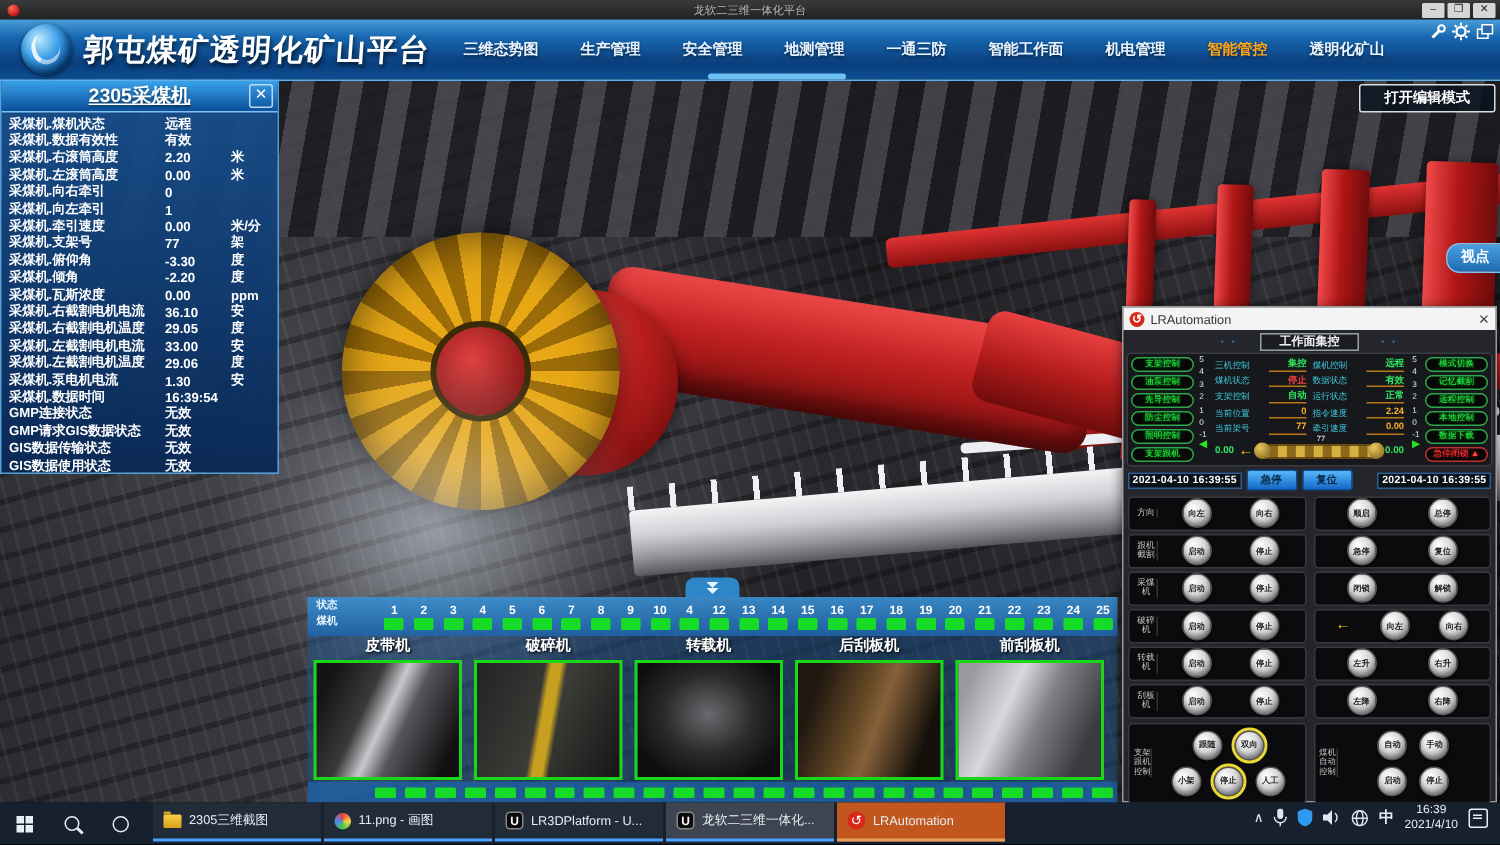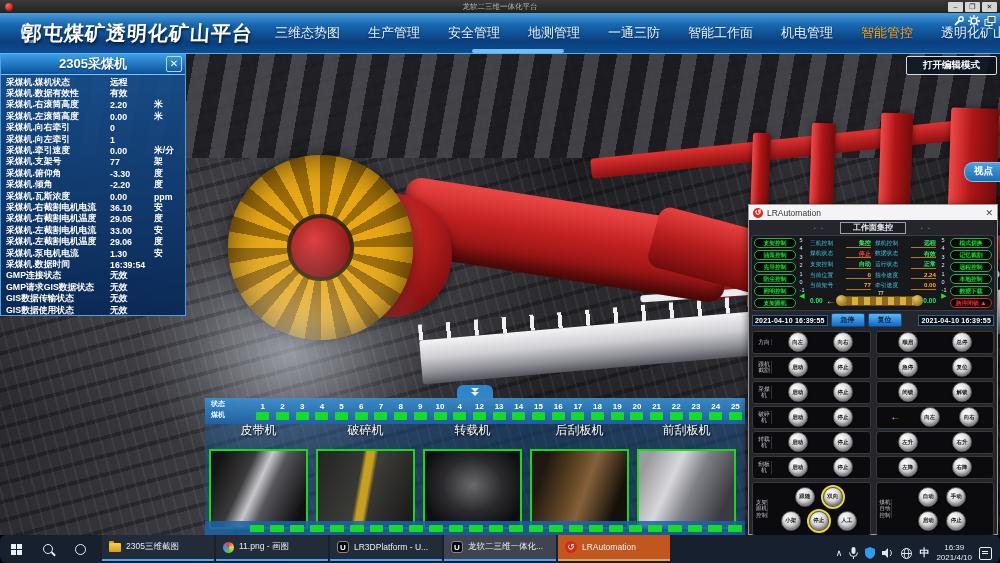--- a/index.html
+++ b/index.html
@@ -20,21 +20,21 @@
     border-bottom:1px solid #5db0ea;display:flex;align-items:center;}
   .logo-icon{width:34px;height:34px;margin:0 8px 0 14px;border-radius:50%;
     background:radial-gradient(circle at 35% 30%,#bfeaff 0%,#3ea0e8 40%,#0b5aa8 72%,#063a78 100%);
     box-shadow:0 1px 3px rgba(0,0,0,.6), inset -2px -3px 6px rgba(0,0,0,.45);position:relative;}
   .logo-icon::after{content:"";position:absolute;left:7px;top:6px;width:16px;height:18px;
     border-left:3px solid rgba(255,255,255,.85);border-bottom:3px solid rgba(255,255,255,.55);
     border-radius:60% 0 60% 60%;transform:rotate(-18deg);}
   .logo-title{font-size:20px;font-weight:bold;color:#fff;letter-spacing:1px;transform:skewX(-4deg);
     text-shadow:1px 2px 3px rgba(0,0,0,.65);white-space:nowrap;margin-right:18px;}
   #nav-menu{display:flex;gap:28px;align-items:center;margin-left:4px;}
-  .nav-item{font-size:13px;font-weight:normal;color:#eaf4ff;text-shadow:0 1px 2px rgba(0,0,0,.5);
+  .nav-item{font-size:10px;font-weight:bold;color:#eaf4ff;text-shadow:0 1px 2px rgba(0,0,0,.5);
     white-space:nowrap;cursor:pointer;}
   .nav-item.active{color:#ffa318;}
   .nav-sliver{position:absolute;left:472px;top:36px;width:92px;height:4px;background:#6cc0f4;border-radius:2px;}
   .corner-icons{position:absolute;right:4px;top:15px;display:flex;gap:4px;z-index:9;align-items:center;}
   .edit-btn{position:absolute;right:3px;top:56px;z-index:9;padding:2px 16px;font-size:9.5px;font-weight:bold;
     color:#fff;background:rgba(8,18,32,.82);border:1px solid #dcdcdc;border-radius:2px;}
 
   
   #scene{position:absolute;left:0;top:53px;width:1000px;height:482px;overflow:hidden;
     background:radial-gradient(ellipse at 30% 50%,rgba(150,150,160,.22),transparent 45%),
@@ -75,21 +75,21 @@
     background:radial-gradient(circle at 40% 35%,#e04040,#6a0808);}
   .spray{position:absolute;left:140px;top:180px;width:300px;height:240px;
     background:radial-gradient(ellipse,rgba(232,238,248,.5),rgba(232,238,248,.12) 45%,transparent 70%);}
 
   
   #left-panel{position:absolute;left:0;top:53px;width:186px;height:263px;z-index:6;
     background:linear-gradient(180deg,rgba(24,80,142,.95),rgba(8,40,86,.95));
     border:1px solid #4fa0e0;box-sizing:border-box;}
   .lp-head{height:20px;background:linear-gradient(#39a2ea,#0b4f9a);display:flex;align-items:center;
     justify-content:center;position:relative;border-bottom:1px solid #7ec4f2;}
-  .lp-title{font-size:13px;font-weight:bold;color:#fff;text-shadow:0 1px 2px rgba(0,0,0,.5);}
+  .lp-title{font-size:13px;font-weight:bold;color:#fff;text-shadow:0 1px 2px rgba(0,0,0,.5);text-decoration:underline;}
   .lp-close{position:absolute;right:3px;top:2px;width:14px;height:14px;font-size:10px;line-height:14px;
     text-align:center;color:#fff;border:1px solid #bcd8f0;border-radius:2px;}
   #lp-rows{padding:2px 4px 0 5px;}
   .lp-row{display:flex;height:11.4px;align-items:center;color:#fff;font-weight:bold;}
   .lp-l{width:104px;font-size:8.8px;white-space:nowrap;overflow:hidden;}
   .lp-v{width:44px;font-size:8.8px;}
   .lp-u{flex:1;font-size:8.8px;}
 
   
   #viewpoint{position:absolute;right:0;top:162px;z-index:6;padding:2px 7px 3px 9px;
@@ -167,34 +167,34 @@
   .strip{position:absolute;left:0;top:13px;width:540px;height:26px;display:flex;
     background:linear-gradient(rgba(58,143,208,.92),rgba(30,99,168,.92));}
   .strip-labels{width:42px;font-size:7px;color:#e8f4ff;padding:1px 0 0 6px;line-height:1.5;font-weight:bold;}
   #numrow{flex:1;display:flex;}
   .numcol{flex:1;display:flex;flex-direction:column;align-items:center;justify-content:center;}
   .numcol .n{font-size:8px;color:#fff;font-weight:bold;line-height:1;}
   .numcol .sq{width:13px;height:8px;background:#16dc28;margin-top:1px;border-radius:1px;}
   .cam-area{position:absolute;left:0;top:39px;width:540px;height:97px;background:rgba(28,88,150,.45);}
   #cam-row{display:flex;gap:6px;padding:0 3px;}
   .cam{width:101px;display:flex;flex-direction:column;align-items:center;}
-  .cam-label{font-size:12px;color:#fff;text-shadow:1px 1px 2px #000;height:25px;line-height:13px;}
+  .cam-label{font-size:10px;color:#fff;text-shadow:1px 1px 2px #000;height:16px;line-height:13px;font-weight:bold;}
   .cam-img{width:99px;height:80px;border:2px solid #18d818;box-sizing:border-box;}
   .cam:nth-child(1) .cam-img{background:linear-gradient(115deg,#141414 10%,#3a3a3c 35%,#c8c8cc 48%,#55555a 60%,#101012 90%);}
   .cam:nth-child(2) .cam-img{background:linear-gradient(100deg,rgba(0,0,0,0) 42%,#c8a020 46%,#c8a020 52%,rgba(0,0,0,0) 56%),linear-gradient(115deg,#232323,#3c3c38 50%,#161616);}
   .cam:nth-child(3) .cam-img{background:radial-gradient(ellipse at 50% 45%,#6a6a6e 0%,#2a2a2c 45%,#0e0e10 80%);}
   .cam:nth-child(4) .cam-img{background:linear-gradient(110deg,#201810 15%,#6a4c28 45%,#86613a 55%,#14100a 85%);}
   .cam:nth-child(5) .cam-img{background:linear-gradient(115deg,#9a9aa0 10%,#d8d8dc 35%,#808088 55%,#3a3a40 85%);}
   .strip2{position:absolute;left:0;top:136px;width:540px;height:14px;display:flex;align-items:center;
     background:rgba(30,99,168,.85);padding-left:42px;box-sizing:border-box;}
   .sq2{flex:1;height:7px;background:#16dc28;margin:0 3px;border-radius:1px;}
 
   
   #taskbar{position:absolute;left:0;top:535px;width:1000px;height:28px;background:#17202e;z-index:9;
-    display:flex;align-items:flex-end;border-radius:6px;}
+    display:flex;align-items:flex-start;}
   .tb-sys{width:32px;height:28px;display:flex;align-items:center;justify-content:center;}
   .win{display:grid;grid-template-columns:5px 5px;grid-gap:1px;}
   .win span{width:5px;height:5px;background:#e8eef6;}
   .mag{width:8px;height:8px;border:1.5px solid #e8eef6;border-radius:50%;position:relative;}
   .mag::after{content:"";position:absolute;width:5px;height:1.5px;background:#e8eef6;transform:rotate(45deg);right:-4px;bottom:-1px;}
   .tv{width:9px;height:9px;border:1.5px solid #e8eef6;border-radius:50%;}
   #tb-apps{display:flex;height:28px;margin-left:6px;}
   .tb-app{height:26px;display:flex;align-items:center;gap:5px;padding:0 7px;width:112px;
     font-size:8.5px;color:#e8eef6;border-bottom:2px solid #4aa3ff;background:rgba(255,255,255,.05);
     margin-right:2px;overflow:hidden;white-space:nowrap;box-sizing:border-box;}

